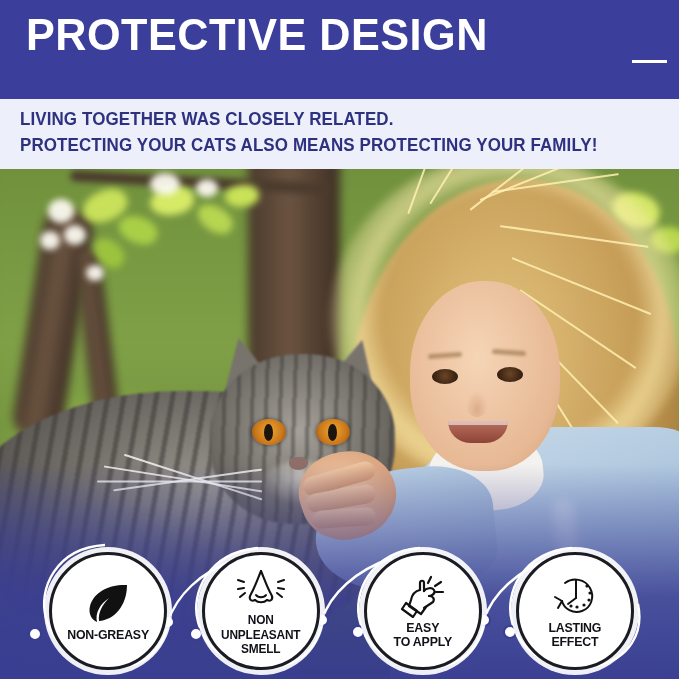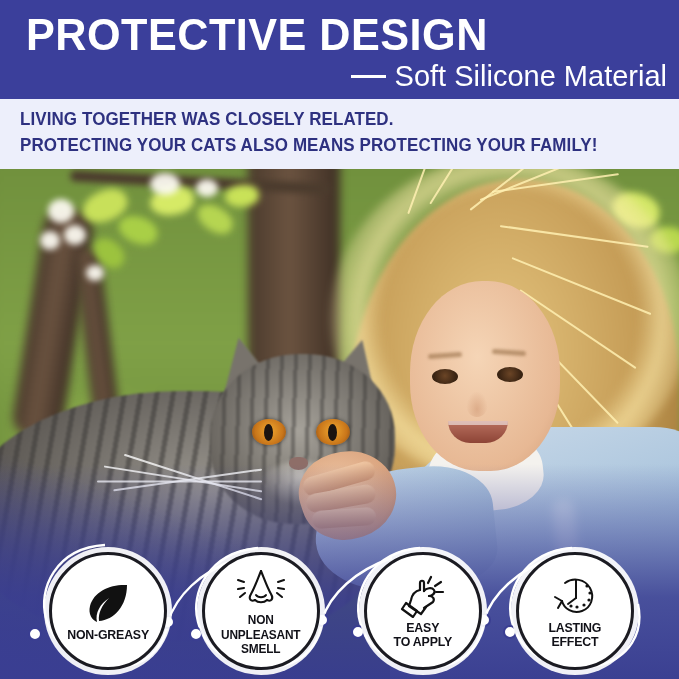--- a/index.html
+++ b/index.html
@@ -401,21 +401,20 @@
 </style>
 </head>
 <body>
 
 <div class="poster">
 
   <div class="header-band">
     <div class="headline">PROTECTIVE DESIGN</div>
     <div class="subhead-row">
       <span class="subhead-dash"></span>
-      <span class="subhead-text">Soft Silicone Material</span>
     </div>
   </div>
 
   <div class="tagline-band">
     <div class="tagline l1">LIVING TOGETHER WAS CLOSELY RELATED.</div>
     <div class="tagline l2">PROTECTING YOUR CATS ALSO MEANS PROTECTING YOUR FAMILY!</div>
   </div>
 
   <div class="photo">
     <div class="bg-grass"></div>

